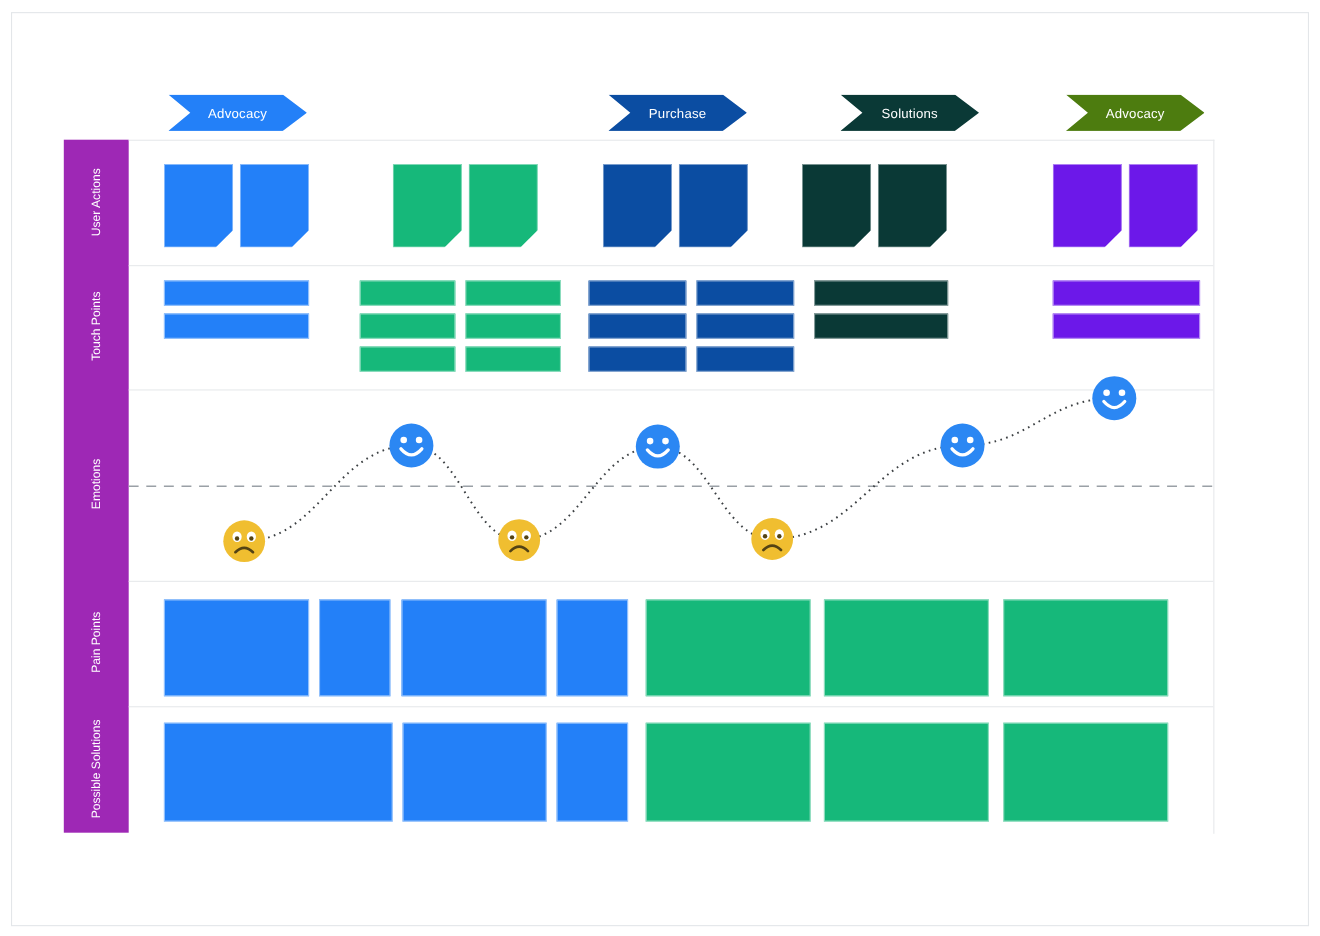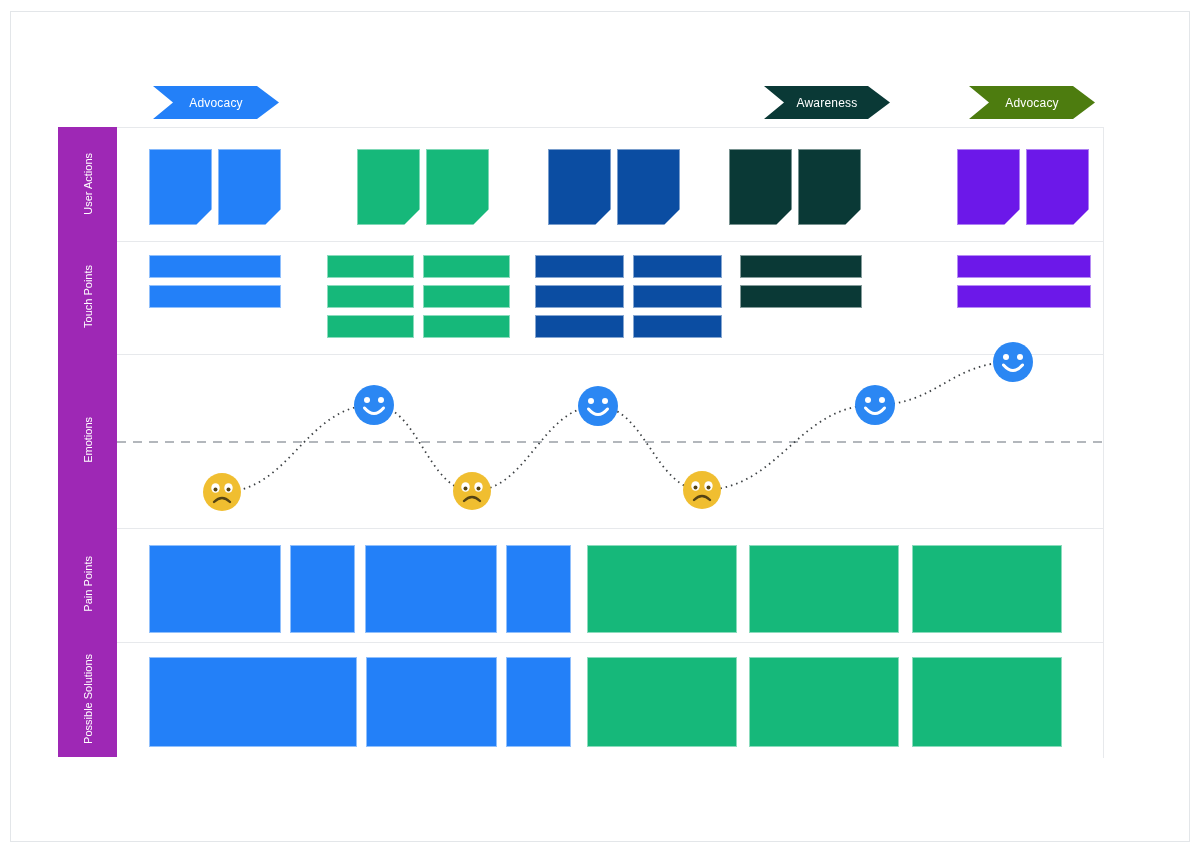--- a/index.html
+++ b/index.html
@@ -22,22 +22,25 @@
 </style>
 </head>
 <body>
 
 <div class="stage-wrap">
   <div class="frame"></div>
   <div class="arrows" id="arrows">
       <div class="arrow" style="left: 153px; width: 126px; background: rgb(35, 128, 248);">
         <span>Advocacy</span>
       </div>
+      <div class="arrow" style="left: 553px; width: 126px; background: rgb(11, 77, 162);">
+        <span>Purchase</span>
+      </div>
       <div class="arrow" style="left: 764px; width: 126px; background: rgb(10, 57, 54);">
-        <span>Awareness</span>
+        <span>Solutions</span>
       </div>
       <div class="arrow" style="left: 969px; width: 126px; background: #4d7c0f;">
         <span>Advocacy</span>
       </div>
     </div>
   <div class="sidebar" id="sidebar" style="background: rgb(158, 40, 181);">
       <div class="side-cell" style="top: 0px; height: 113px;">
         <span>User Actions</span>
       </div>
       <div class="side-cell" style="top: 113px; height: 113px;">

